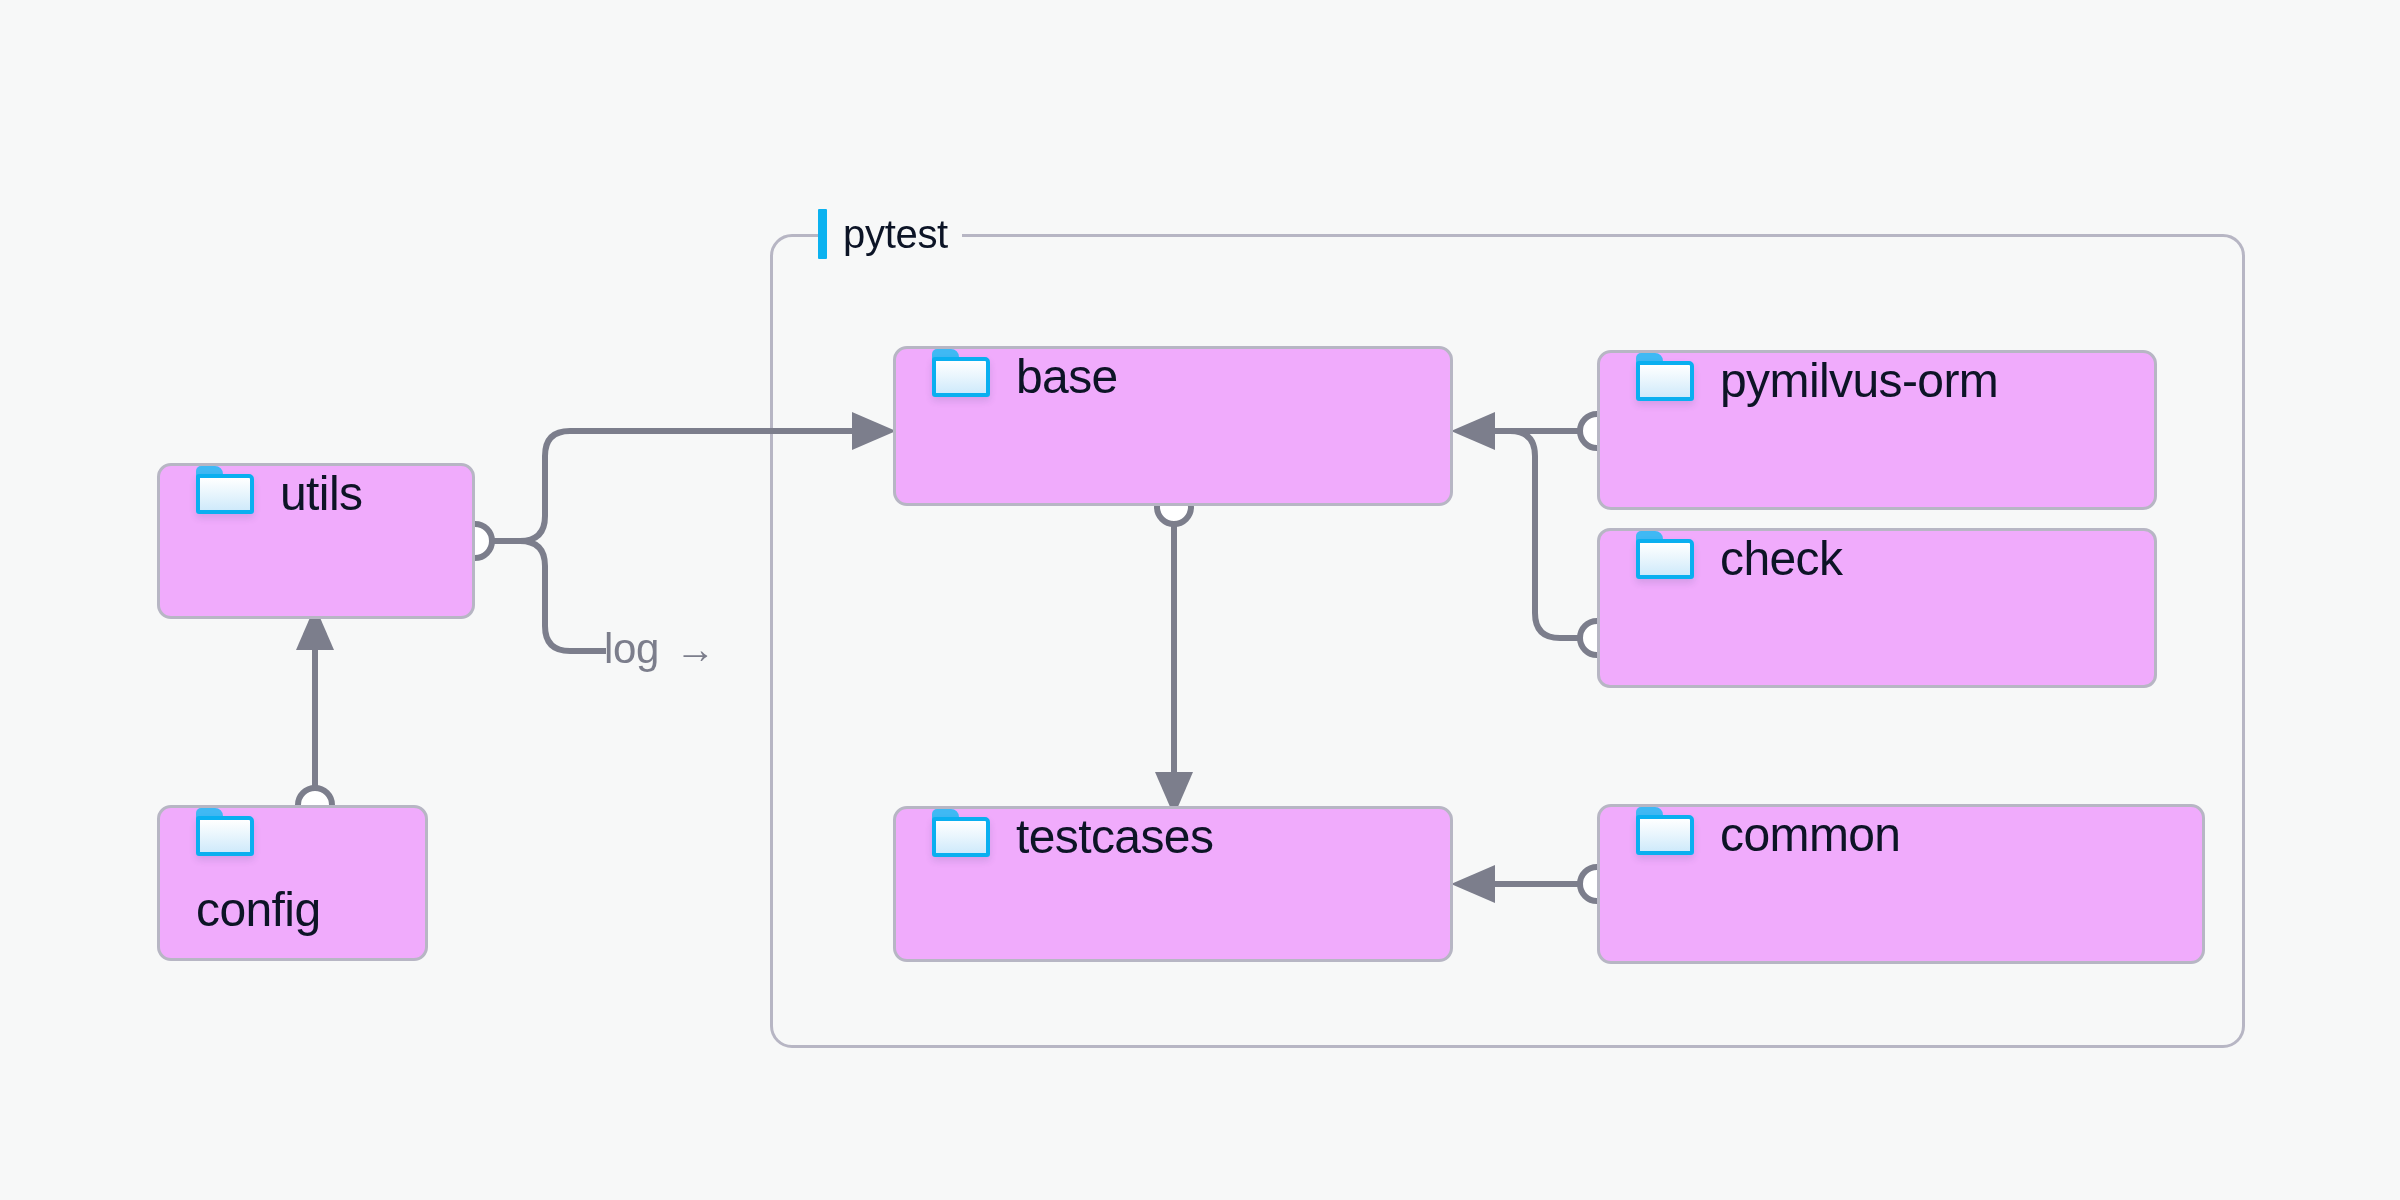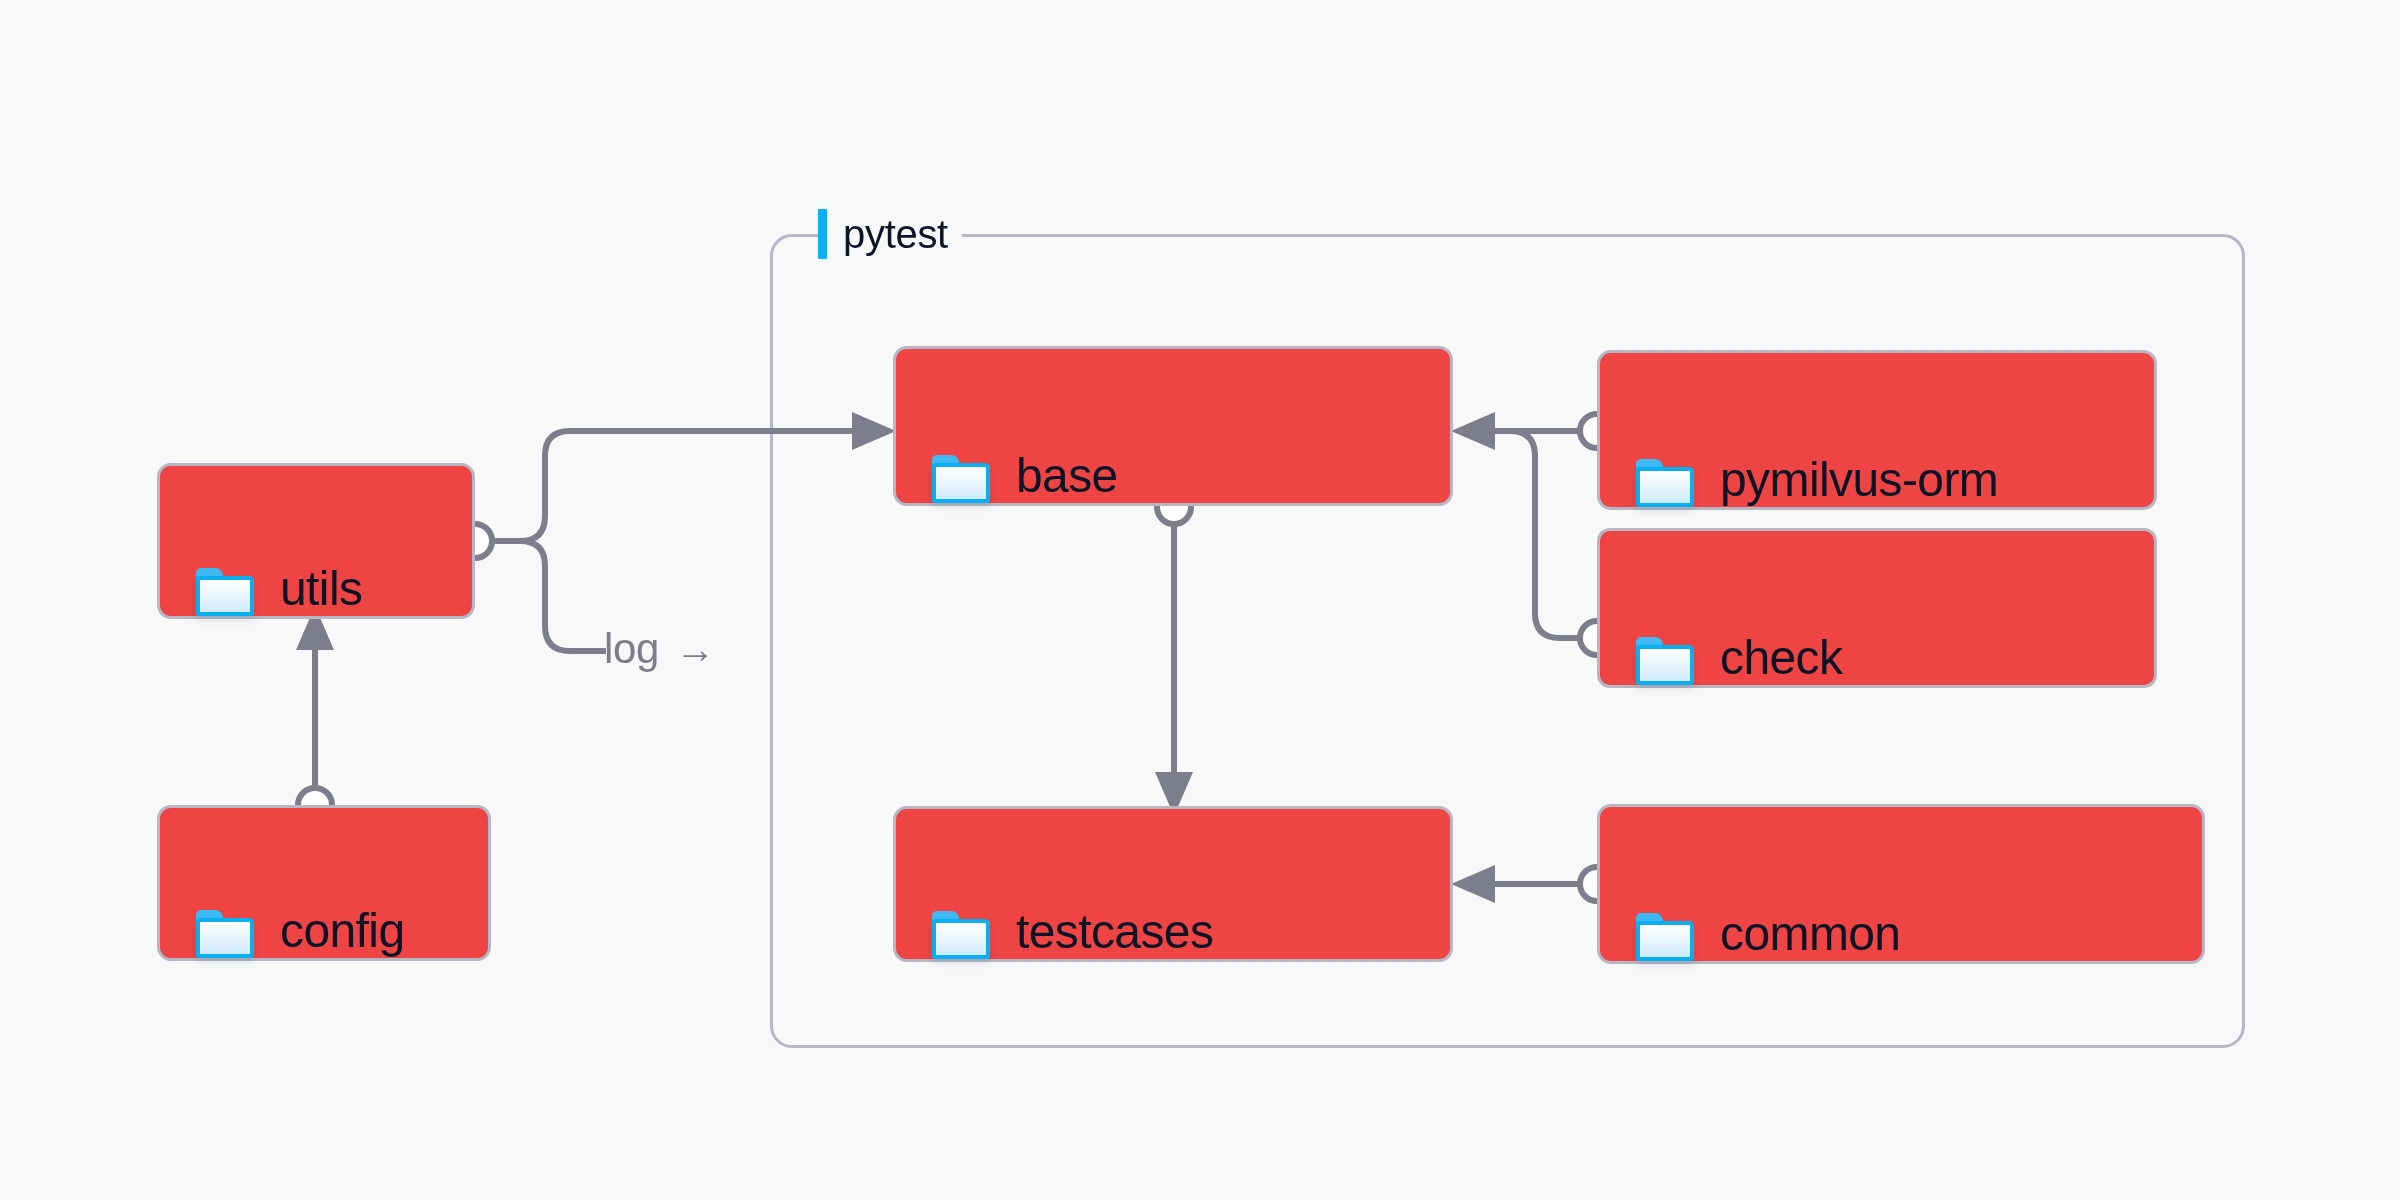--- a/index.html
+++ b/index.html
@@ -80,25 +80,25 @@
     font-size: 40px;
     color: #0c1426;
     letter-spacing: -0.3px;
     white-space: nowrap;
   }
 
   
   .node {
     position: absolute;
     box-sizing: border-box;
-    background: #ef4444;
+    background: #f0abfc;
     border: 3px solid #b7b6c4;
     border-radius: 14px;
     display: flex;
-    align-items: flex-end;
+    align-items: flex-start;
     padding-left: 36px;
     gap: 26px;
   }
   .node-label {
     font-size: 48px;
     color: #0d1426;
     letter-spacing: -0.6px;
     white-space: nowrap;
   }
 
@@ -210,21 +210,21 @@
   </div>
 
   <div class="node" style="left:157px; top:443px; width:318px; height:156px;">
     <span class="folder-icon">
       <span class="tab"></span>
         <span class="body"></span>
     </span>
     <span class="node-label">utils</span>
   </div>
 
-  <div class="node" style="left:157px; top:785px; width:334px; height:156px;">
+  <div class="node" style="left:157px; top:785px; width:271px; height:156px;flex-direction:column;">
     <span class="folder-icon">
       <span class="tab"></span>
         <span class="body"></span>
     </span>
     <span class="node-label">config</span>
   </div>
 
   <div class="node" style="left:893px; top:326px; width:560px; height:160px;">
     <span class="folder-icon">
       <span class="tab"></span>

